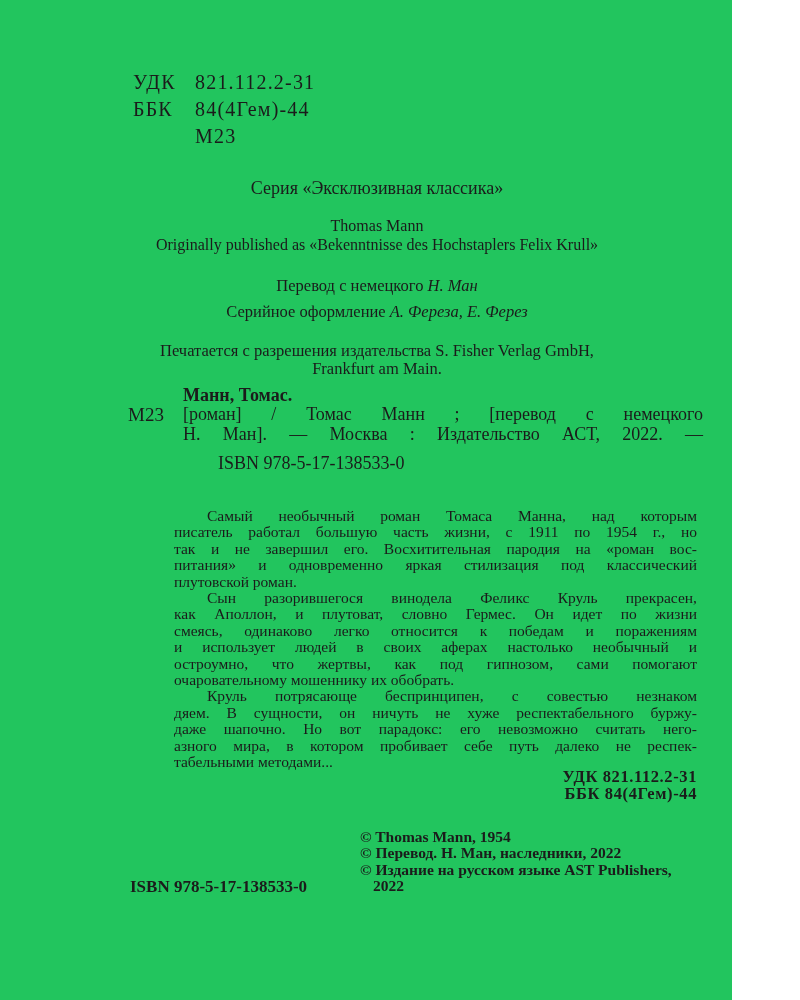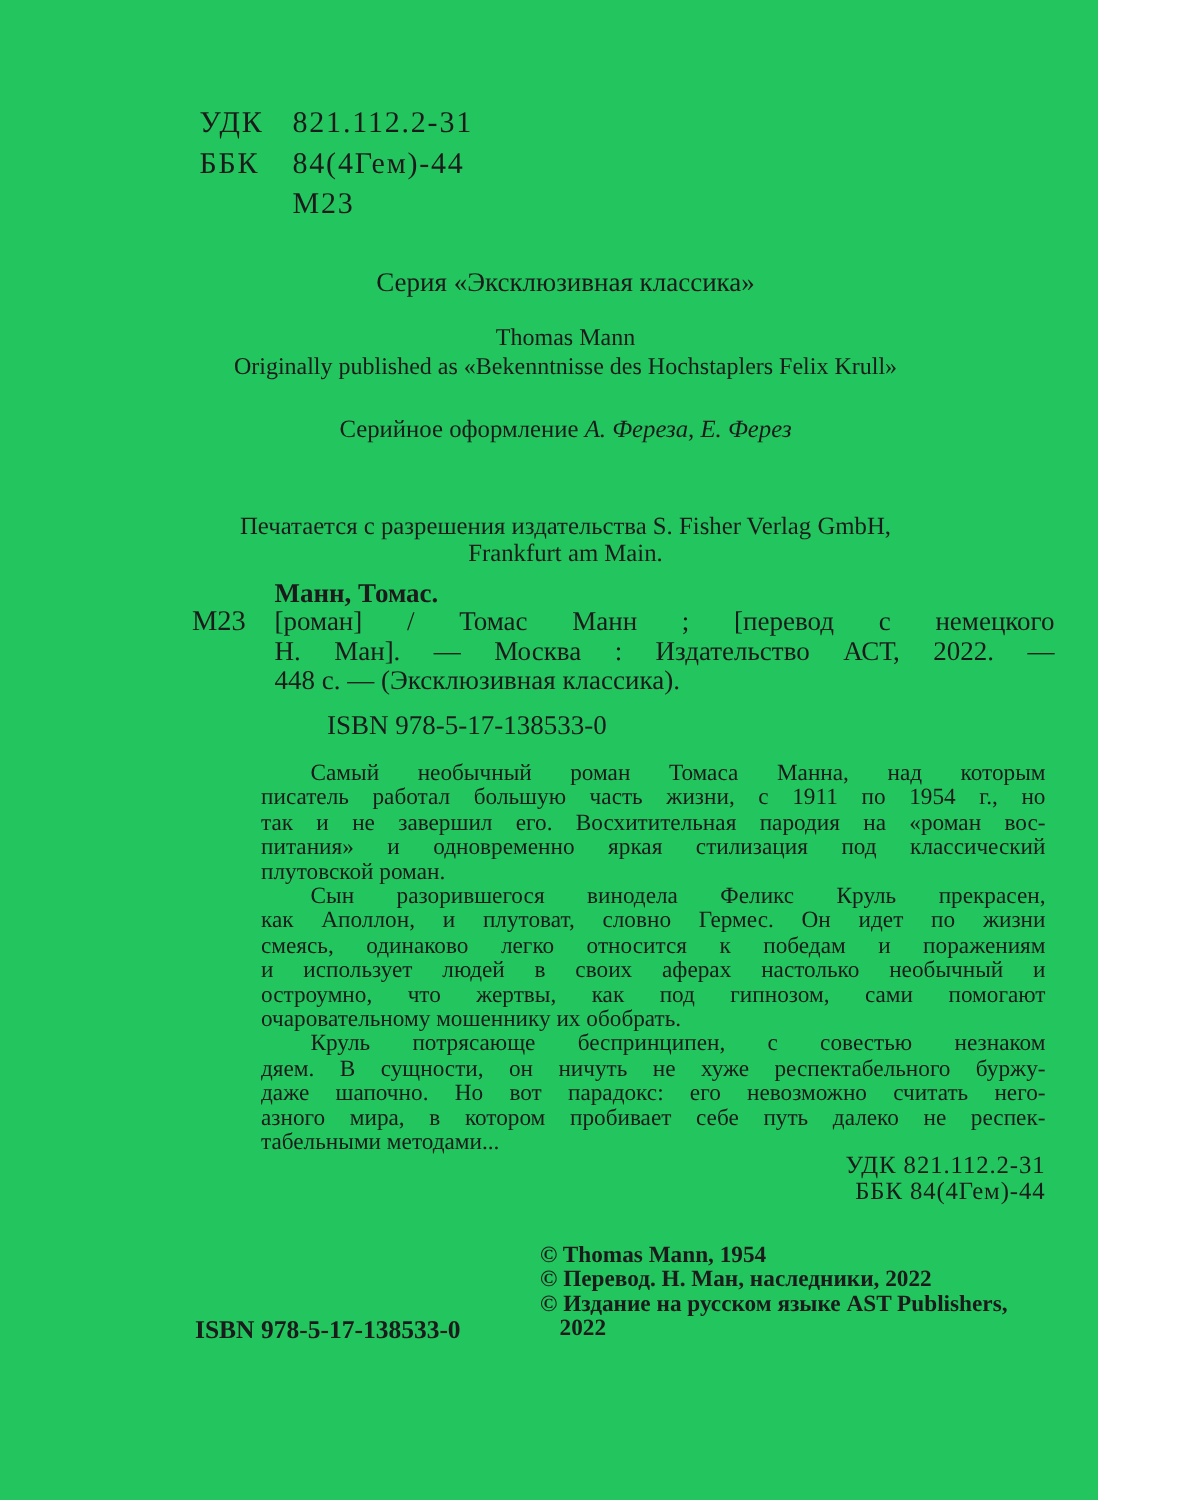--- a/index.html
+++ b/index.html
@@ -36,21 +36,21 @@
   .jl-last { text-align: justify; text-align-last: left; }
   .ind-card { text-indent: 27px; }
   .card-isbn { margin-top: 9px; margin-left: 35px; }
 
   
   .annot { position: absolute; left: 174px; top: 508px; width: 523px; font-size: 15.5px; line-height: 16.4px; }
   .ind-an { text-indent: 33px; }
 
   
   .codes-right { position: absolute; left: 174px; top: 768px; width: 523px; text-align: right;
-                 font-weight: normal; font-size: 16.5px; line-height: 17px; letter-spacing: 0.6px; }
+                 font-weight: bold; font-size: 16.5px; line-height: 17px; letter-spacing: 0.6px; }
 
   
   .copyrights { position: absolute; left: 360px; top: 829px; width: 340px;
                 font-weight: bold; font-size: 15.5px; line-height: 16.3px; }
   .copyrights .cont { padding-left: 13px; }
   .isbn-bottom { position: absolute; left: 130px; top: 877px; font-weight: bold; font-size: 17px; }
 </style>
 </head>
 <body>
 
@@ -73,37 +73,40 @@
 
   <div class="centercol series">Серия «Эксклюзивная классика»</div>
 
   <div class="centercol orig">
     <div>Thomas Mann</div>
     <div>Originally published as «Bekenntnisse des Hochstaplers Felix Krull»</div>
   </div>
 
   <div class="centercol credits">
     <div class="credit">
+      <span>Перевод с немецкого</span>
+      <span class="it">Н. Ман</span>
+    </div>
+    <div class="credit">
       <span>Серийное оформление</span>
       <span class="it">А. Фереза, Е. Ферез</span>
     </div>
   </div>
 
   <div class="centercol permission">
     <div>Печатается с разрешения издательства S. Fisher Verlag GmbH,</div>
     <div>Frankfurt am Main.</div>
   </div>
 
   <div class="card">
     <div class="card-author">Манн, Томас.</div>
     <div class="card-body">
       <span class="card-code">М23</span>
       <div class="jl">[роман] / Томас Манн ; [перевод с немецкого</div>
       <div class="jl">Н. Ман]. — Москва : Издательство АСТ, 2022. —</div>
-      <div class="jl-last">448 с. — (Эксклюзивная классика).</div>
     </div>
     <div class="card-isbn">ISBN 978-5-17-138533-0</div>
   </div>
 
   <div class="annot">
     <div class="jl ind-an">Самый необычный роман Томаса Манна, над которым</div>
     <div class="jl">писатель работал большую часть жизни, с 1911 по 1954 г., но</div>
     <div class="jl">так и не завершил его. Восхитительная пародия на «роман вос-</div>
     <div class="jl">питания» и одновременно яркая стилизация под классический</div>
     <div class="jl-last">плутовской роман.</div>

